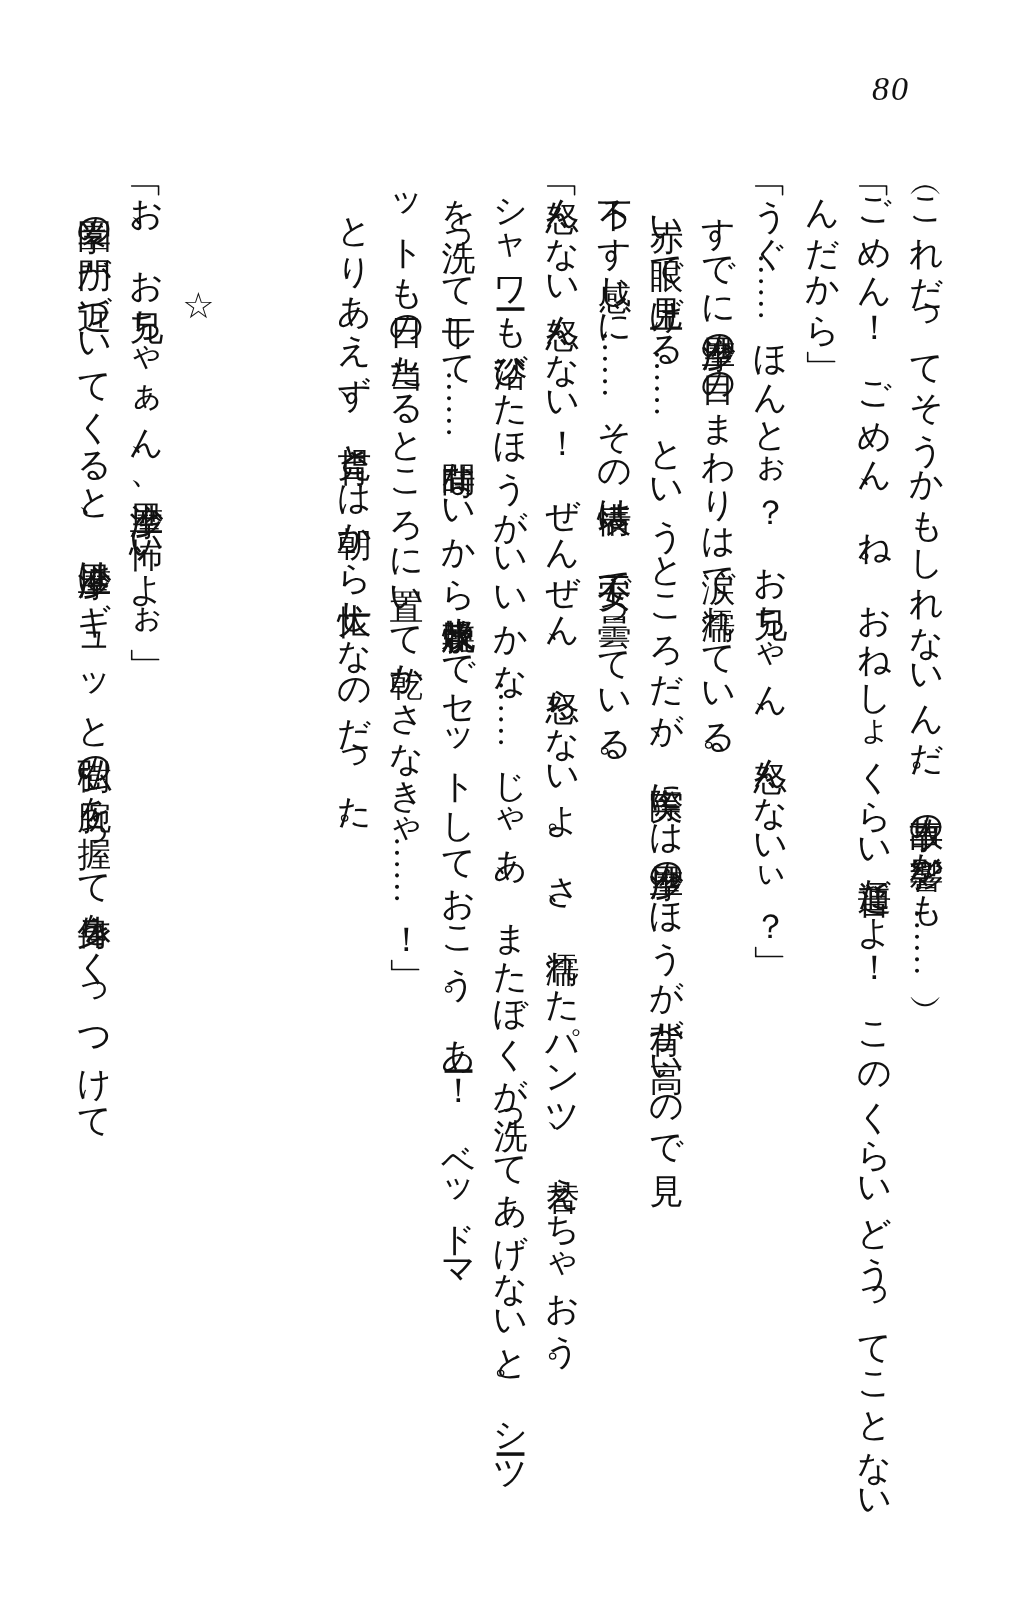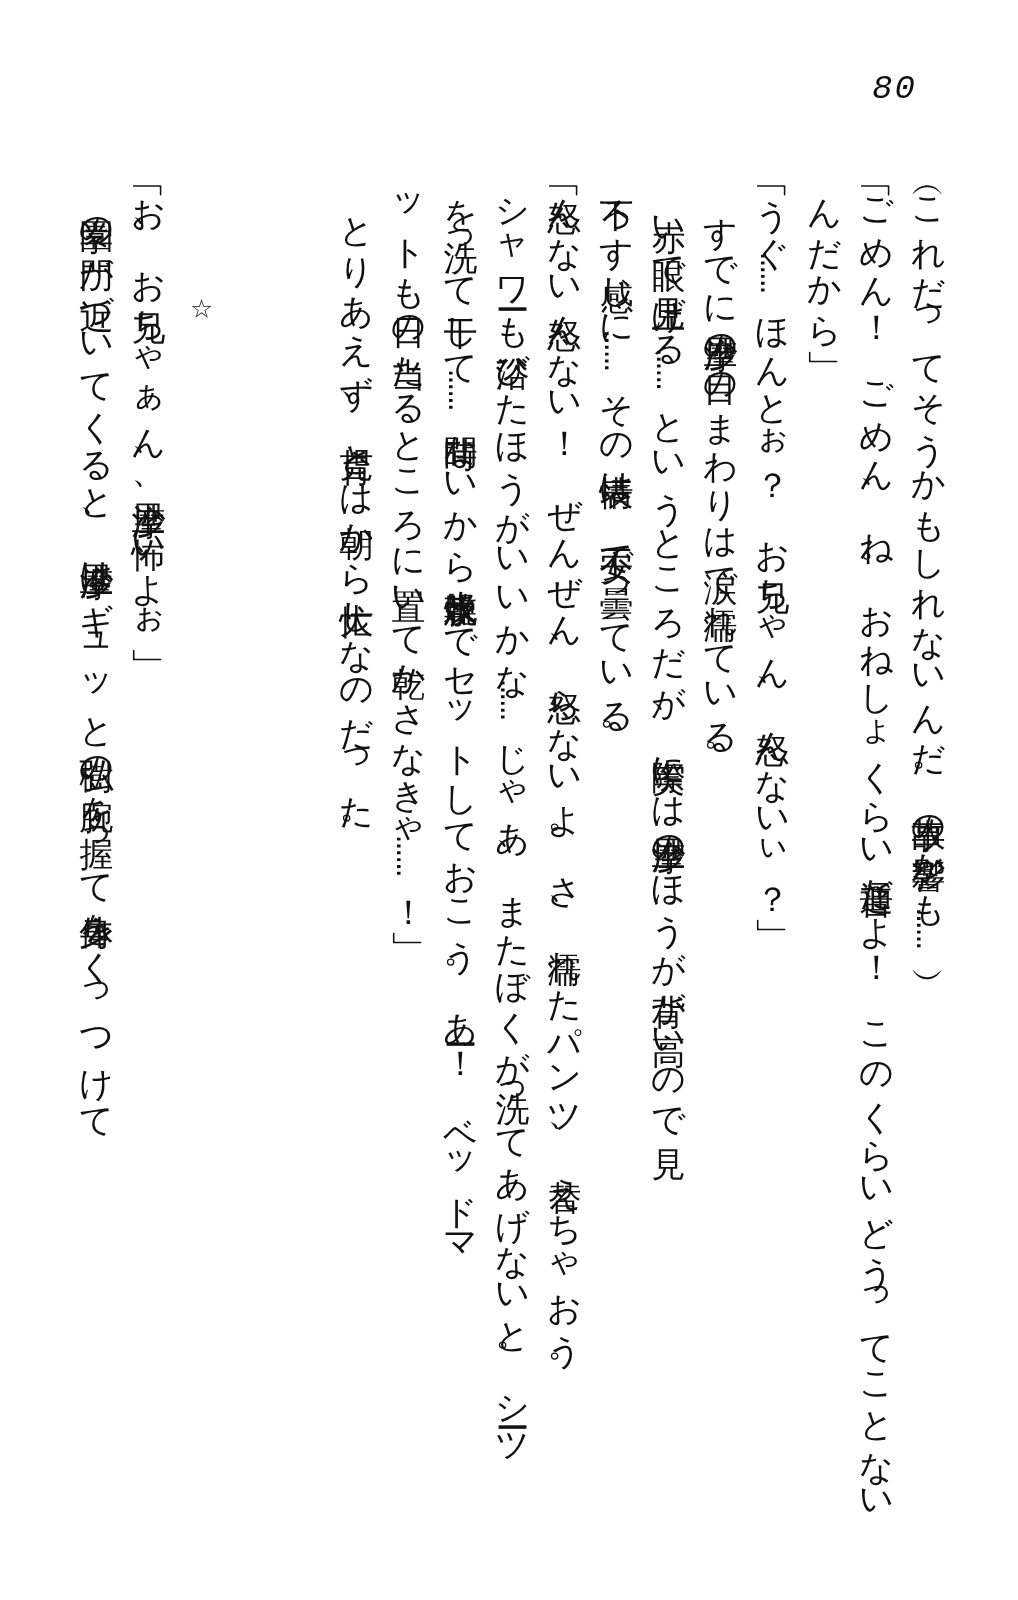--- a/index.html
+++ b/index.html
@@ -9,21 +9,21 @@
     height: 1600px;
     background: #ffffff;
   }
   .page {
     position: relative;
     width: 1018px;
     height: 1600px;
     background: #ffffff;
     overflow: hidden;
     color: #111111;
-    font-family: Liberation Mono, monospace;
+    font-family: Liberation Serif, serif;
   }
   .page-number {
     position: absolute;
     top: 70px;
     left: 872px;
     font-size: 34px;
     font-style: italic;
     letter-spacing: 2px;
     color: #111111;
   }

